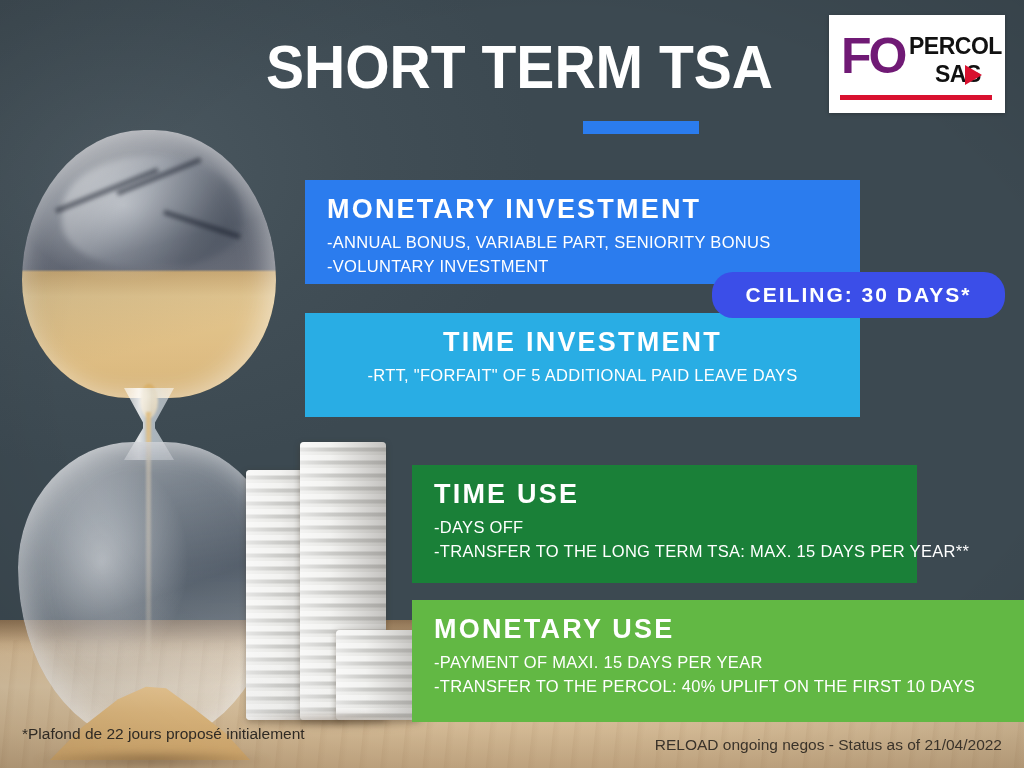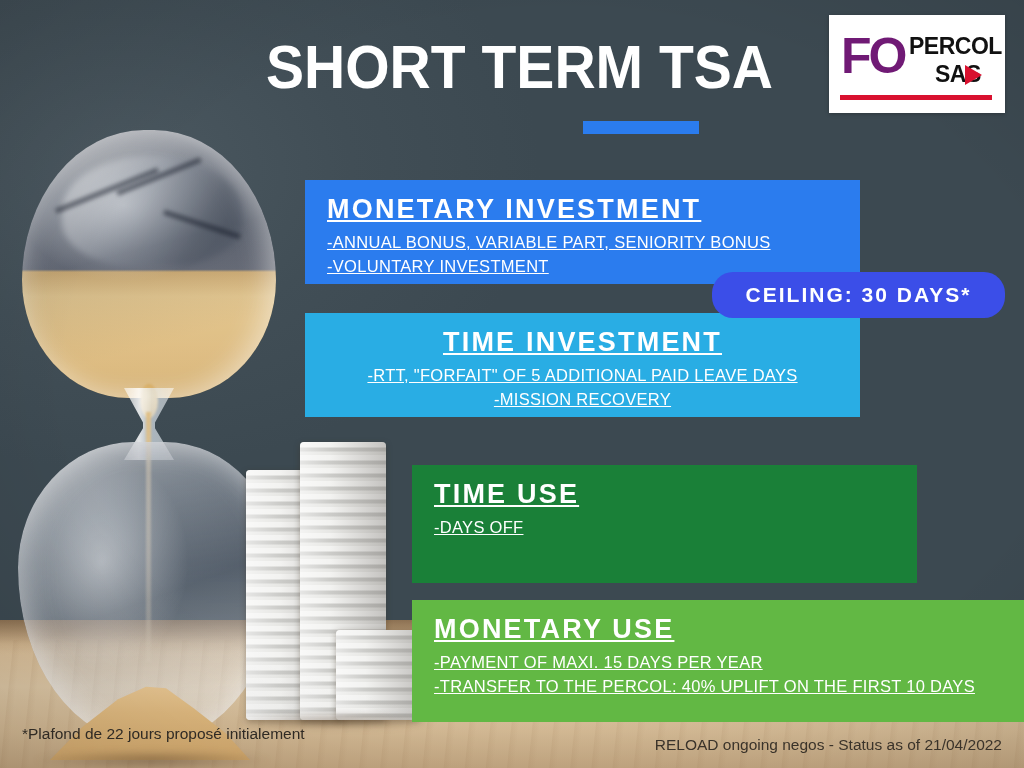--- a/index.html
+++ b/index.html
@@ -263,21 +263,20 @@
     width: 116px; height: 13px;
     background: #2b7cee;
   }
 
   
   .block {
     position: absolute;
     box-sizing: border-box;
     color: #ffffff;
     padding: 14px 22px 8px 22px;
-    text-decoration: underline;
   }
   .block-title {
     font-weight: 700;
     font-size: 27px;
     letter-spacing: 2.2px;
     line-height: 1.15;
     margin-bottom: 6px;
     white-space: nowrap;
   }
   .block-line {
@@ -390,28 +389,28 @@
 
   <div class="block block-monetary-investment">
     <div class="block-title">MONETARY INVESTMENT</div>
     <div class="block-line">-ANNUAL BONUS, VARIABLE PART, SENIORITY BONUS</div>
     <div class="block-line">-VOLUNTARY INVESTMENT</div>
   </div>
 
   <div class="block block-time-investment">
     <div class="block-title">TIME INVESTMENT</div>
     <div class="block-line">-RTT, "FORFAIT" OF 5 ADDITIONAL PAID LEAVE DAYS</div>
-    <div class="block-line">-MISSION RECOVERY</div>
   </div>
 
   <div class="ceiling-badge">CEILING: 30 DAYS*</div>
 
   <div class="block block-time-use">
     <div class="block-title">TIME USE</div>
     <div class="block-line">-DAYS OFF</div>
+    <div class="block-line">-TRANSFER TO THE LONG TERM TSA: MAX. 15 DAYS PER YEAR**</div>
   </div>
 
   <div class="block block-monetary-use">
     <div class="block-title">MONETARY USE</div>
     <div class="block-line">-PAYMENT OF MAXI. 15 DAYS PER YEAR</div>
     <div class="block-line">-TRANSFER TO THE PERCOL: 40% UPLIFT ON THE FIRST 10 DAYS</div>
   </div>
 
   <div class="footnotes">
     <div>*Plafond de 22 jours proposé initialement</div>

